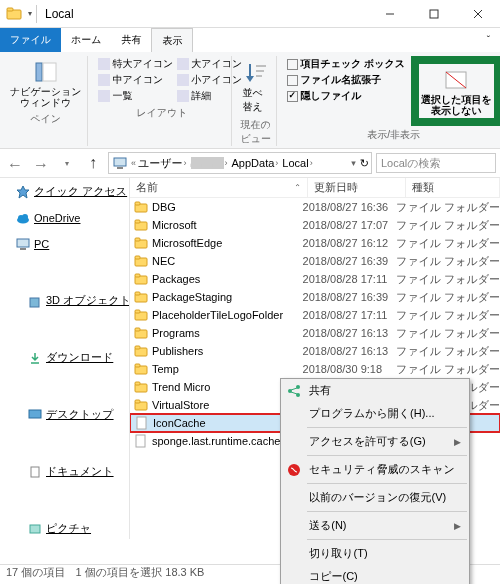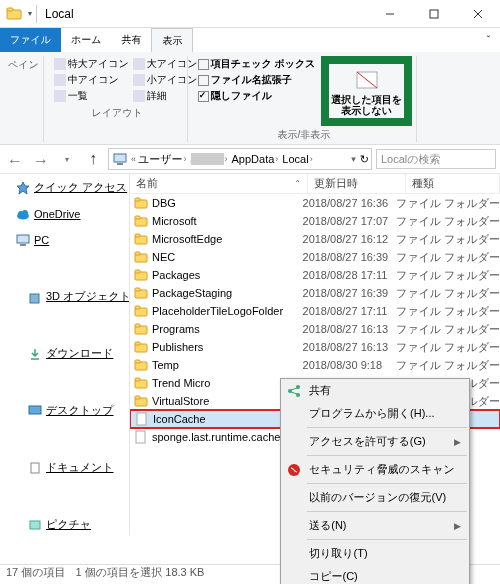--- a/index.html
+++ b/index.html
@@ -107,20 +107,30 @@
   <div class="tab file">ファイル</div>
   <div class="tab">ホーム</div>
   <div class="tab">共有</div>
   <div class="tab active">表示</div>
   <div style="flex:1"></div>
   <div class="tab">ˇ</div>
 </div>
 
 <div class="ribbon">
   <div class="ribgrp">
+    <div class="big">
+      <div class="bigicon">
+          <svg width="24" height="24">
+            <rect x="2" y="3" width="6" height="18" fill="#8fb7e0" stroke="#4577a5"></rect>
+            <rect x="9" y="3" width="13" height="18" fill="#fff" stroke="#ccc"></rect>
+          </svg>
+        </div>
+      <span style="white-space:pre;text-align:center;line-height:1.1">ナビゲーション
+ウィンドウ</span>
+    </div>
     <div class="grplabel">ペイン</div>
   </div>
   <div class="ribgrp" style="width:140px">
     <div class="col" style="width:100%">
       <div style="display:flex;">
         <div class="col" style="flex:1">
           <div class="row">
               <svg width="12" height="12">
                 <rect width="12" height="12" fill="#dde"></rect>
               </svg>
@@ -155,20 +165,35 @@
           <div class="row">
               <svg width="12" height="12">
                 <rect width="12" height="12" fill="#dde"></rect>
               </svg>
               <span>詳細</span>
             </div>
         </div>
       </div>
     </div>
     <div class="grplabel">レイアウト</div>
+  </div>
+  <div class="ribgrp">
+    <div class="big">
+      <div class="bigicon">
+          <svg width="24" height="24">
+            <line x1="6" y1="4" x2="6" y2="20" stroke="#4577a5" stroke-width="2"></line>
+            <polygon points="2,16 6,22 10,16" fill="#4577a5"></polygon>
+            <line x1="12" y1="6" x2="22" y2="6" stroke="#888"></line>
+            <line x1="12" y1="11" x2="20" y2="11" stroke="#888"></line>
+            <line x1="12" y1="16" x2="18" y2="16" stroke="#888"></line>
+          </svg>
+        </div>
+      <span>並べ替え</span>
+    </div>
+    <div class="grplabel">現在のビュー</div>
   </div>
   <div class="ribgrp">
     <div class="stack">
       <div class="col">
         <div class="row">
             <span class="cb"></span>
             <span>項目チェック ボックス</span>
           </div>
         <div class="row">
             <span class="cb"></span>

